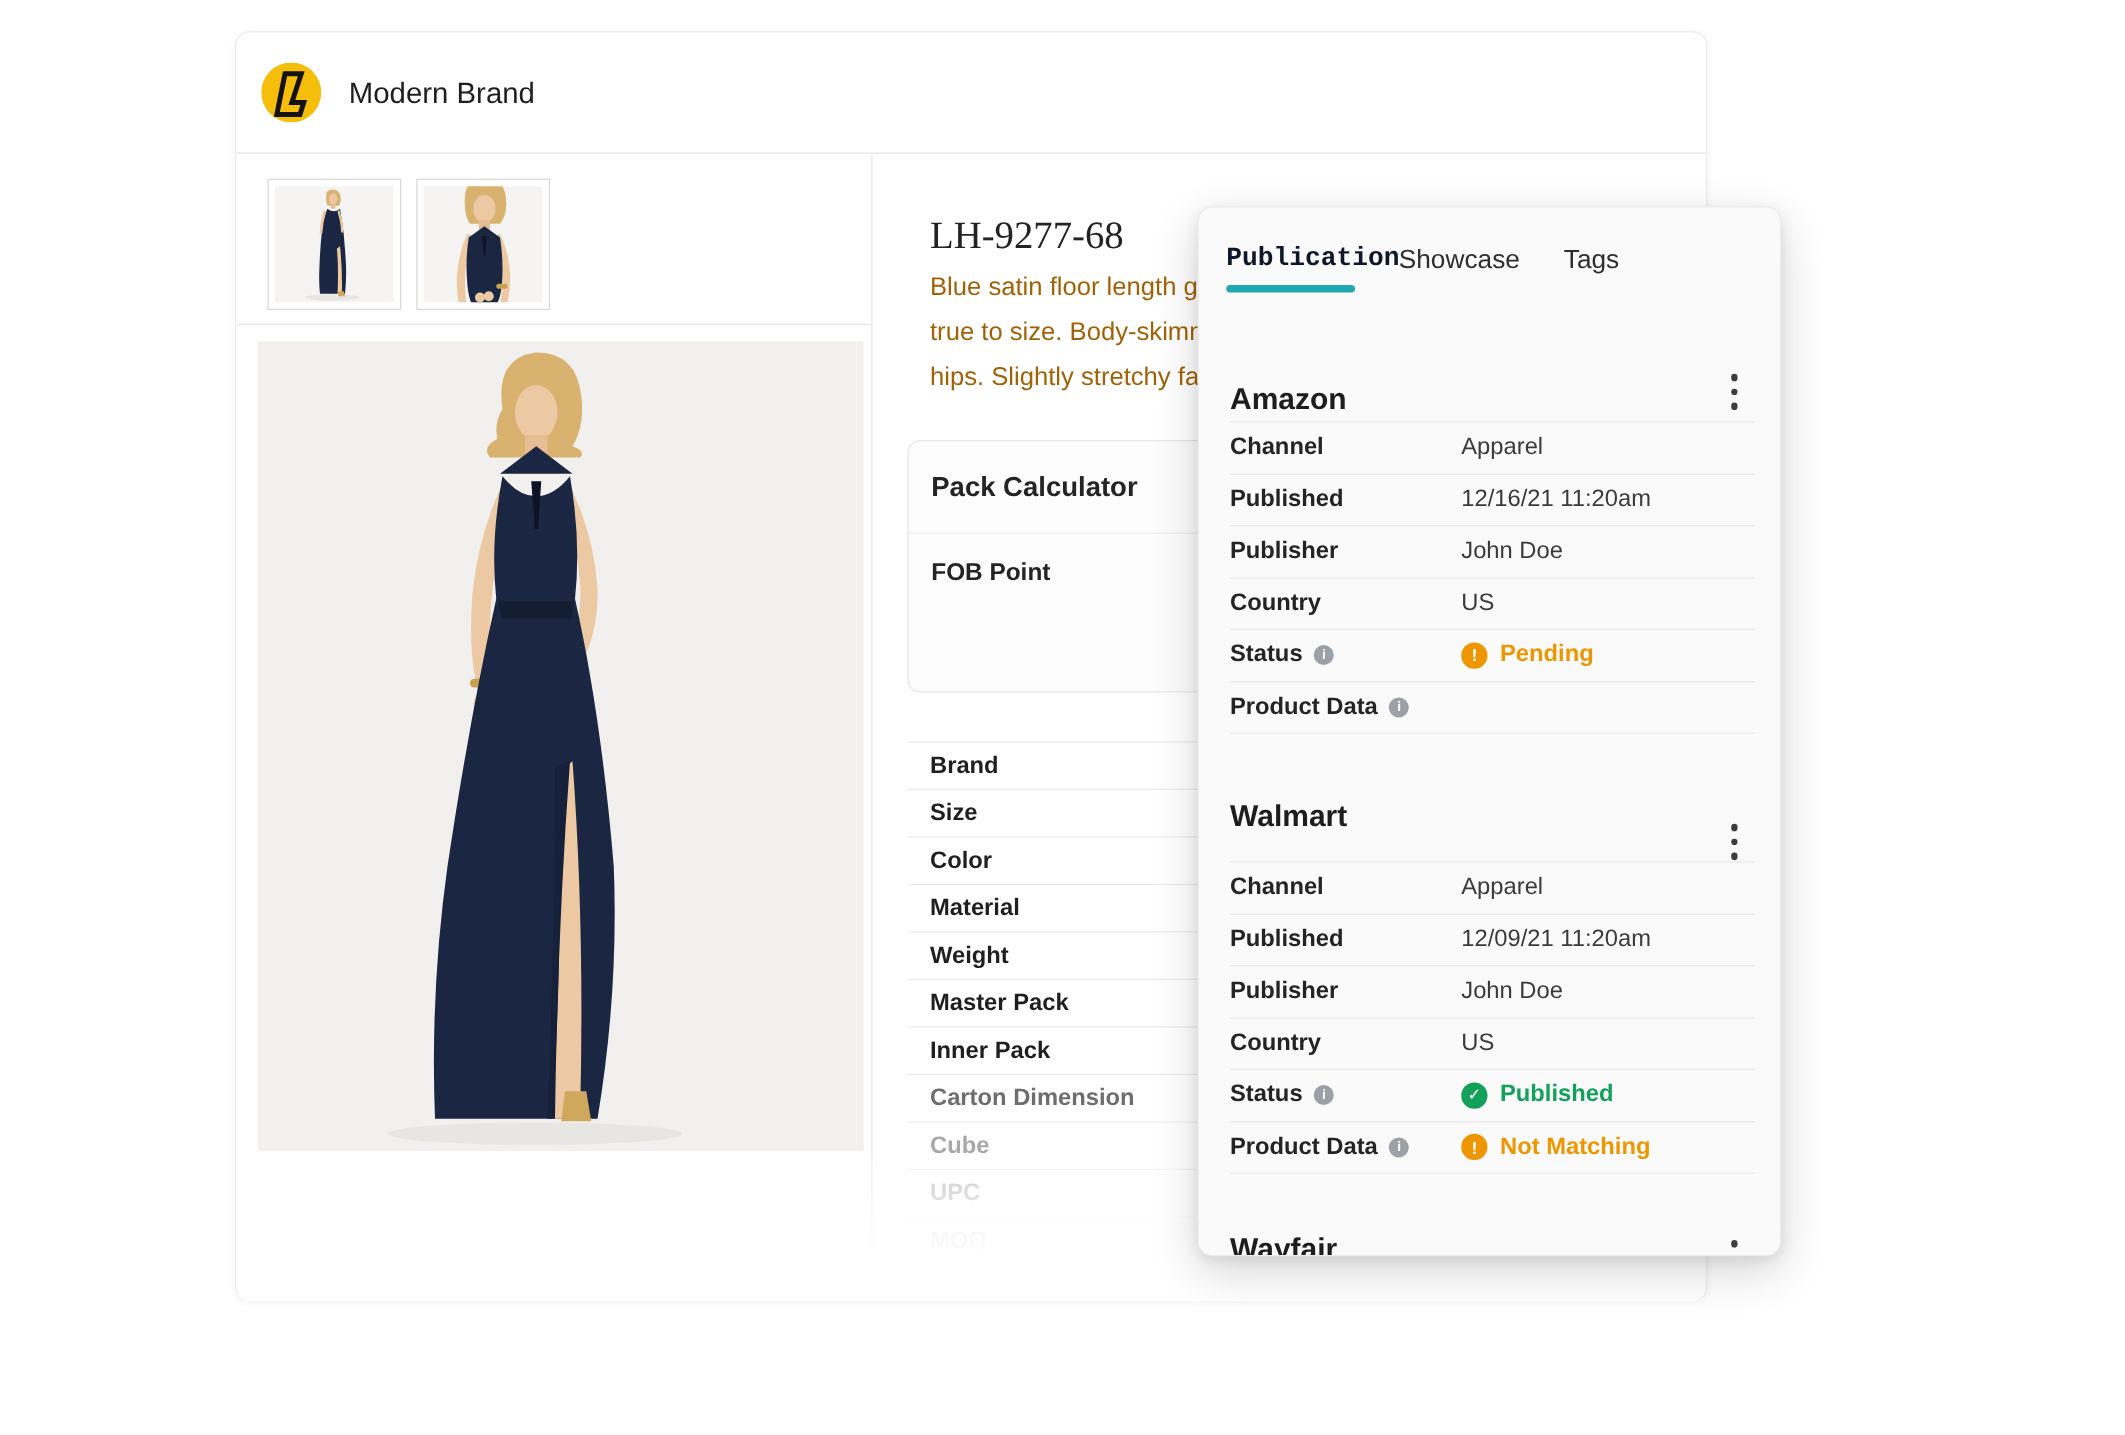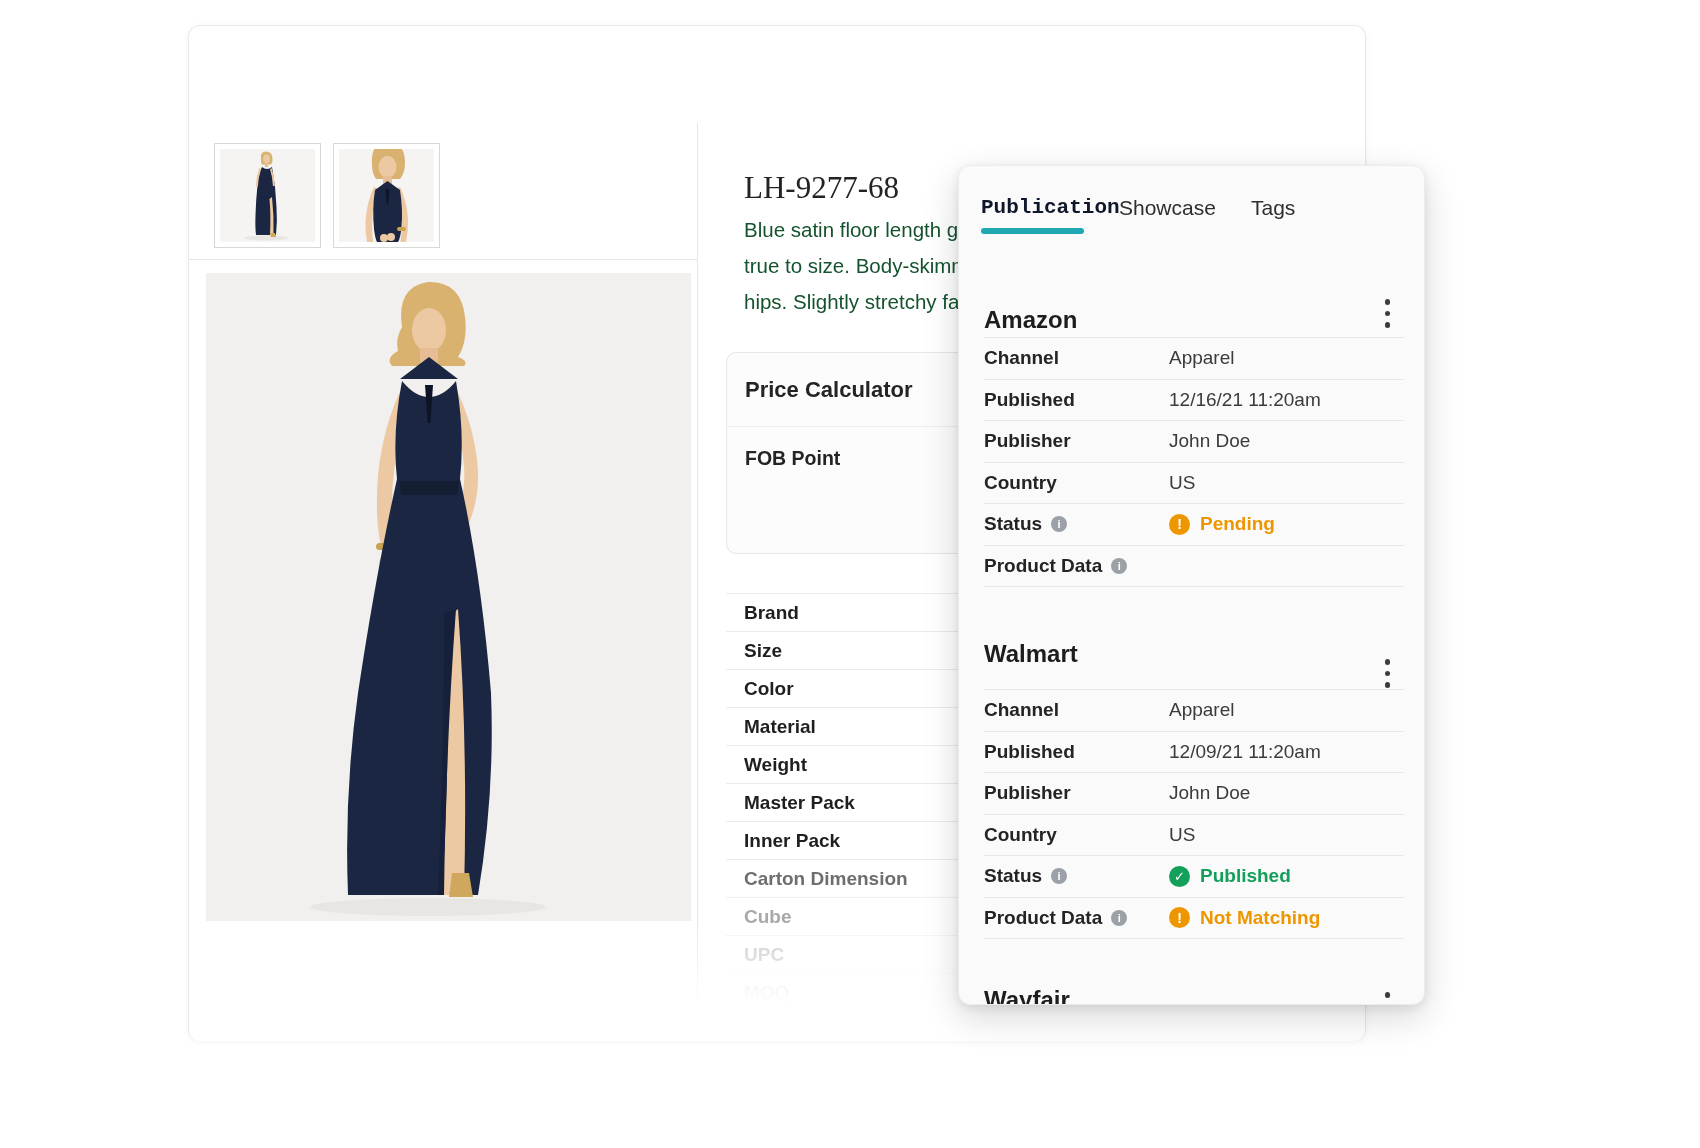--- a/index.html
+++ b/index.html
@@ -29,21 +29,21 @@
   .fadedimg{position:absolute;left:17px;top:812px;width:485px;height:140px;
      background:
        linear-gradient(to bottom, rgba(255,255,255,.05), #ffffff 82%),
        radial-gradient(95px 60px at 52% 26px, #dfc globalization, transparent),
        radial-gradient(95px 62px at 52% 28px, #e0c58e 0%, #ecd9b2 45%, rgba(236,217,178,0) 72%),
        radial-gradient(150px 90px at 52% 110px, #f1dfc6 0%, rgba(241,223,198,0) 70%),
        #f4f3f1;}
 
   
   .sku{position:absolute;left:555px;top:144px;font-size:31px;font-weight:500;color:#232323;font-family:Liberation Serif, serif;}
-  .desc{position:absolute;left:555px;top:186px;font-size:20.5px;color:#14532d;line-height:36px;white-space:nowrap;}
+  .desc{position:absolute;left:555px;top:186px;font-size:20.5px;color:#a16207;line-height:36px;white-space:nowrap;}
 
   .pricecard{position:absolute;left:537px;top:326px;width:400px;height:202px;background:#fcfcfc;
              border:1px solid #e6e6e6;border-radius:10px;}
   .pc-head{height:74px;border-bottom:1px solid #ededed;display:flex;align-items:center;
            padding-left:18px;font-size:22px;font-weight:700;color:#242424;}
   .pc-row{height:63px;display:flex;align-items:center;padding-left:18px;
           font-size:19.5px;font-weight:700;color:#242424;}
   .pc-row + .pc-row{border-top:1px solid #ededed;}
 
   .attrs{position:absolute;left:537px;top:567px;width:560px;}
@@ -82,20 +82,27 @@
   .sicon.warn{background:#ee9600;font-size:14px;}
   .sicon.ok{background:#13a05a;font-size:13px;}
 </style>
 </head>
 <body>
 
 <div id="canvas">
 
   <div class="card">
 
+    <div class="hdr">
+      <svg class="logo" viewBox="0 0 48 48">
+        <circle cx="24" cy="24" r="24" fill="#f5be0b"></circle>
+        <path d="M19 9 L32 9 L24.5 32 L34 32 L31 41.5 L12.5 41.5 Z" fill="none" stroke="#15130f" stroke-width="4" stroke-linejoin="miter"></path>
+      </svg>
+      <span class="brand">Modern Brand</span>
+    </div>
 
     <div class="leftcol">
       <div class="thumbstrip">
         <div class="thumb t1">
           <svg viewBox="0 0 95 93">
             <rect width="95" height="93" fill="#f5f4f2"></rect>
             <ellipse cx="46" cy="89" rx="22" ry="2.5" fill="#e7e6e3"></ellipse>
             <path d="M41 9 Q40 3 46 2.5 Q52 2.5 52.5 9 Q53 13 51 15.5 L42 15.5 Q40.5 13 41 9 Z" fill="#d9b270"></path>
             <ellipse cx="46.5" cy="10" rx="3.4" ry="4.4" fill="#ecc9a2"></ellipse>
             <path d="M44.8 14 h3.4 v4 h-3.4 Z" fill="#e6bd95"></path>
@@ -153,21 +160,21 @@
     </div>
 
     <div class="sku">LH-9277-68</div>
     <div class="desc">
       <div>Blue satin floor length g</div>
       <div>true to size. Body-skimm</div>
       <div>hips. Slightly stretchy fa</div>
     </div>
 
     <div class="pricecard">
-      <div class="pc-head">Price Calculator</div>
+      <div class="pc-head">Pack Calculator</div>
       <div class="pc-row">FOB Point</div>
     </div>
 
     <div class="attrs">
       <div class="arow">Brand</div>
       <div class="arow">Size</div>
       <div class="arow">Color</div>
       <div class="arow">Material</div>
       <div class="arow">Weight</div>
       <div class="arow">Master Pack</div>

